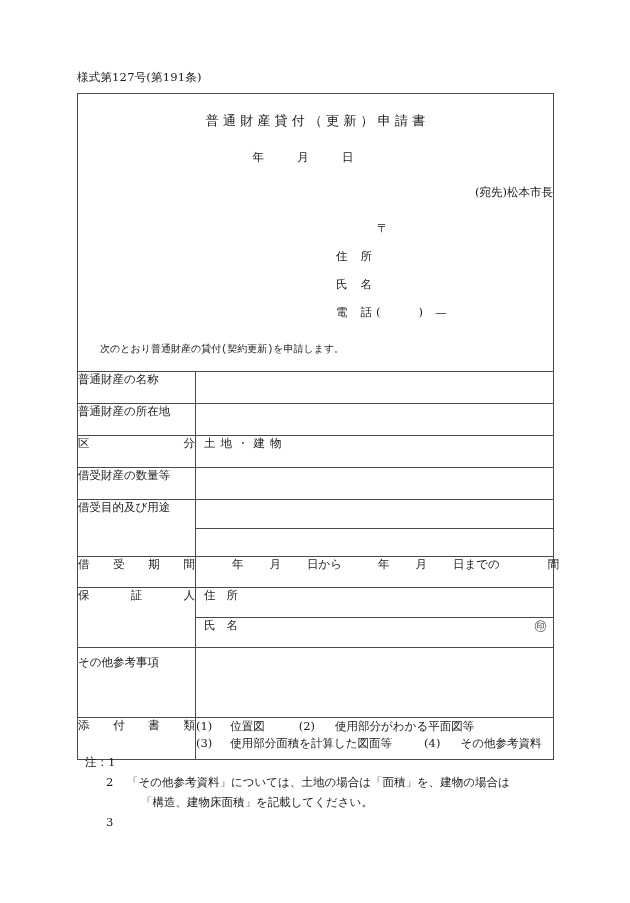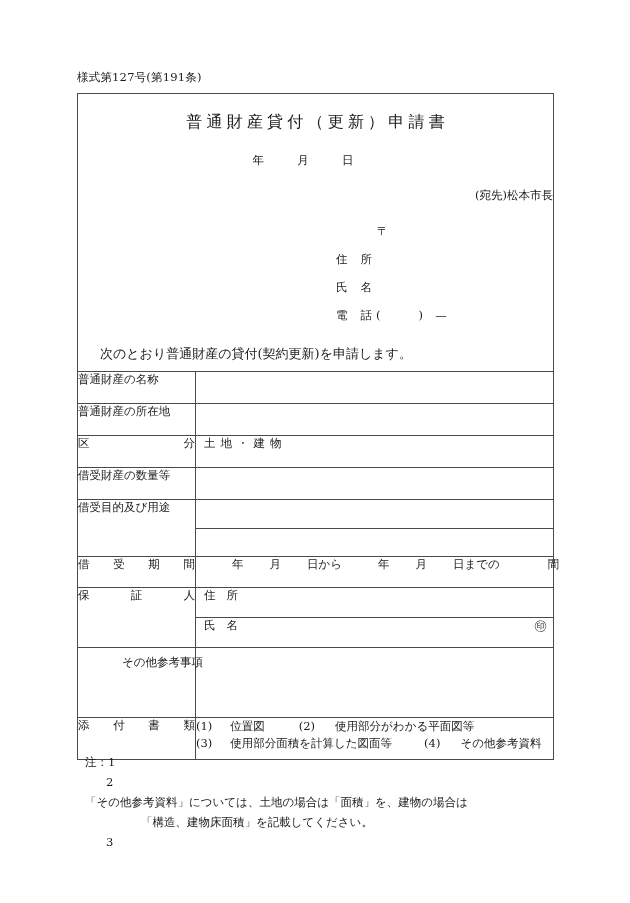--- a/index.html
+++ b/index.html
@@ -49,21 +49,21 @@
   }
 
   
   .masthead {
     position: relative;
     height: 259px;
   }
   .doc-title {
     text-align: center;
     margin-top: 18px;
-    font-size: 16px;
+    font-size: 13px;
     letter-spacing: 4.2px;
     text-indent: 4.2px;
     white-space: nowrap;
     font-family: Liberation Serif, serif;
   }
   .date-line {
     text-align: center;
     margin-top: 20px;
     padding-right: 25px;
     font-size: 11.5px;
@@ -94,22 +94,23 @@
   }
   .postal-mark {
     padding-left: 41px;
   }
   .tel-paren { letter-spacing: 0; }
   .tel-gap { display: inline-block; width: 38px; }
   .tel-dash { display: inline-block; width: 36px; text-align: center; }
   .statement {
     margin-top: 16px;
     padding-left: 22px;
-    font-size: 13px;
-    white-space: nowrap;
+    font-size: 10px;
+    white-space: nowrap;
+    font-family: Liberation Mono, monospace;
   }
 
   
   .lbl-cell {
     width: 118px;
     padding: 0 8px;
     font-size: 11.5px;
     vertical-align: middle;
   }
   .val-cell {
@@ -168,21 +169,20 @@
     position: absolute;
     right: 6px;
     top: 50%;
     transform: translateY(-50%);
     font-size: 13px;
   }
 
   .other-cell { vertical-align: top; }
   .other-lbl {
     padding-top: 7px;
-    margin-left: 44px;
   }
 
   .attach-cell {
     padding: 5px 0 5px 10px;
     font-size: 11.5px;
     line-height: 17px;
   }
   .attach-line { white-space: nowrap; }
   .attach-line .num { display: inline-block; }
   .attach-gap-a { display: inline-block; width: 18px; }
@@ -195,21 +195,20 @@
     position: absolute;
     left: 85px;
     top: 752px;
     width: 500px;
     font-size: 11.5px;
     line-height: 20px;
   }
   .note-row {
     display: flex;
     white-space: nowrap;
-    flex-direction: column;
   }
   .note-tag {
     display: inline-block;
     width: 42px;
     flex: none;
   }
   .note-tag.indent {
     text-indent: 21px;
   }
   .note-body { display: inline-block; }

